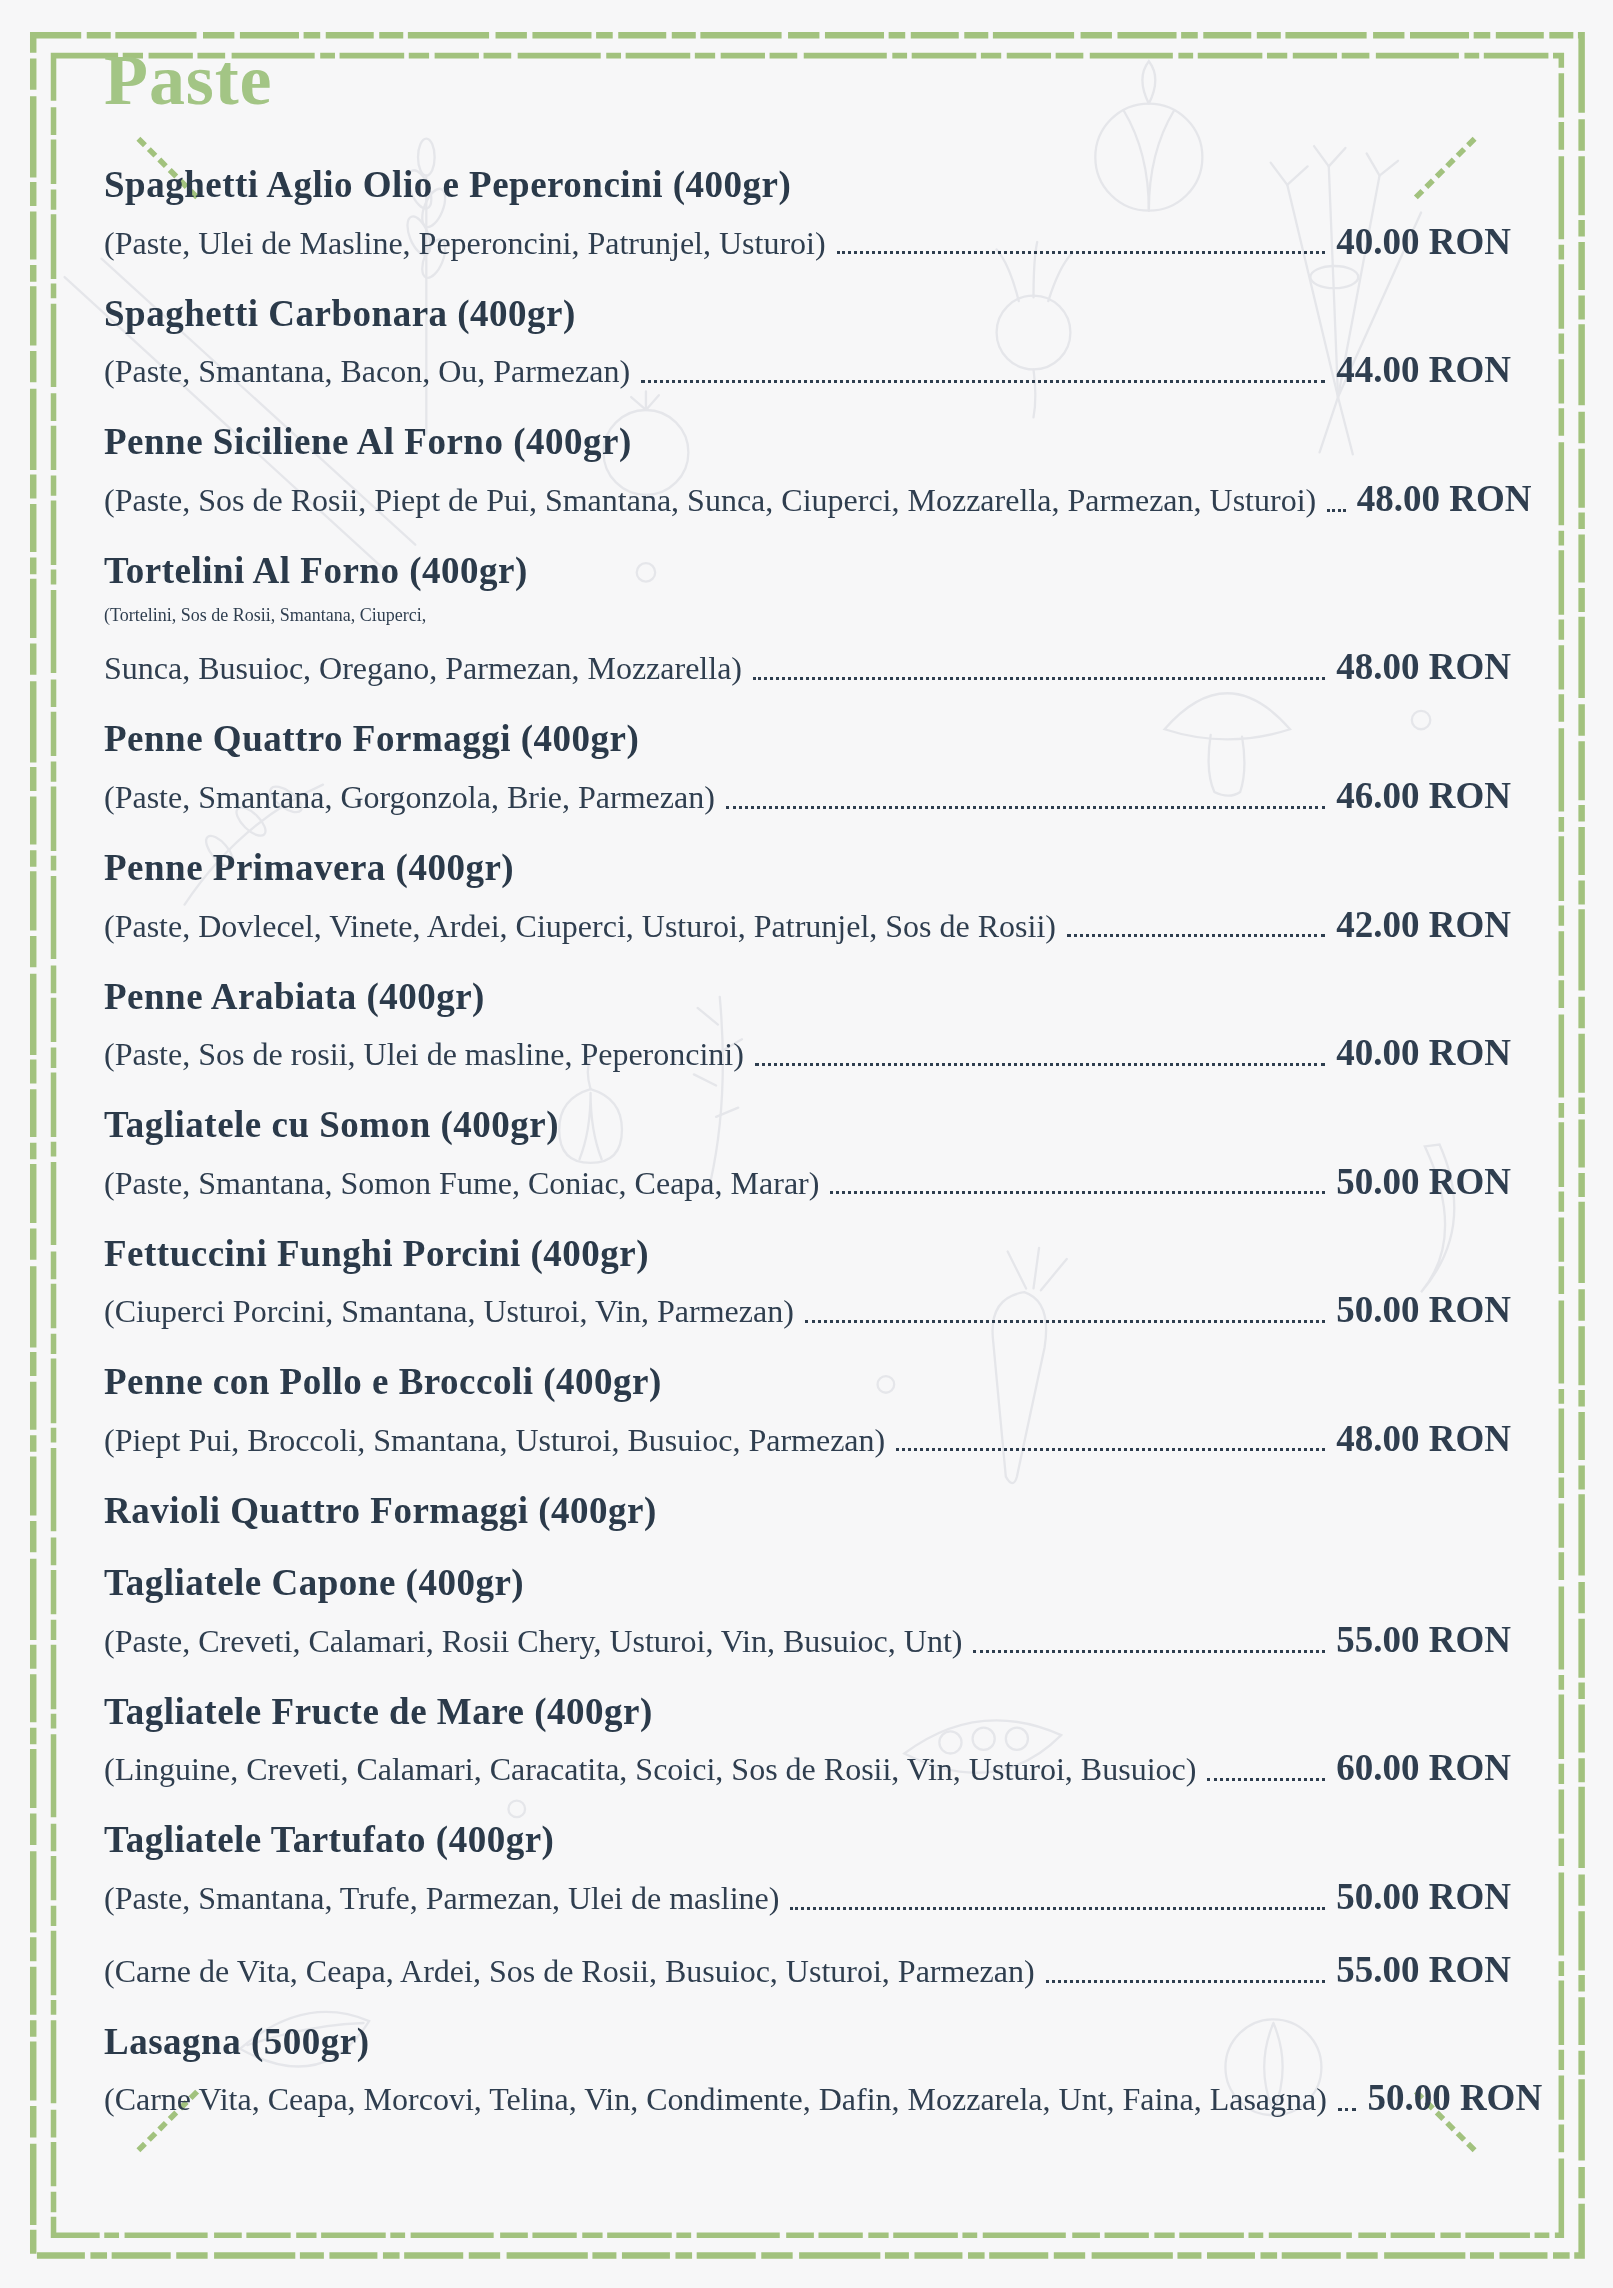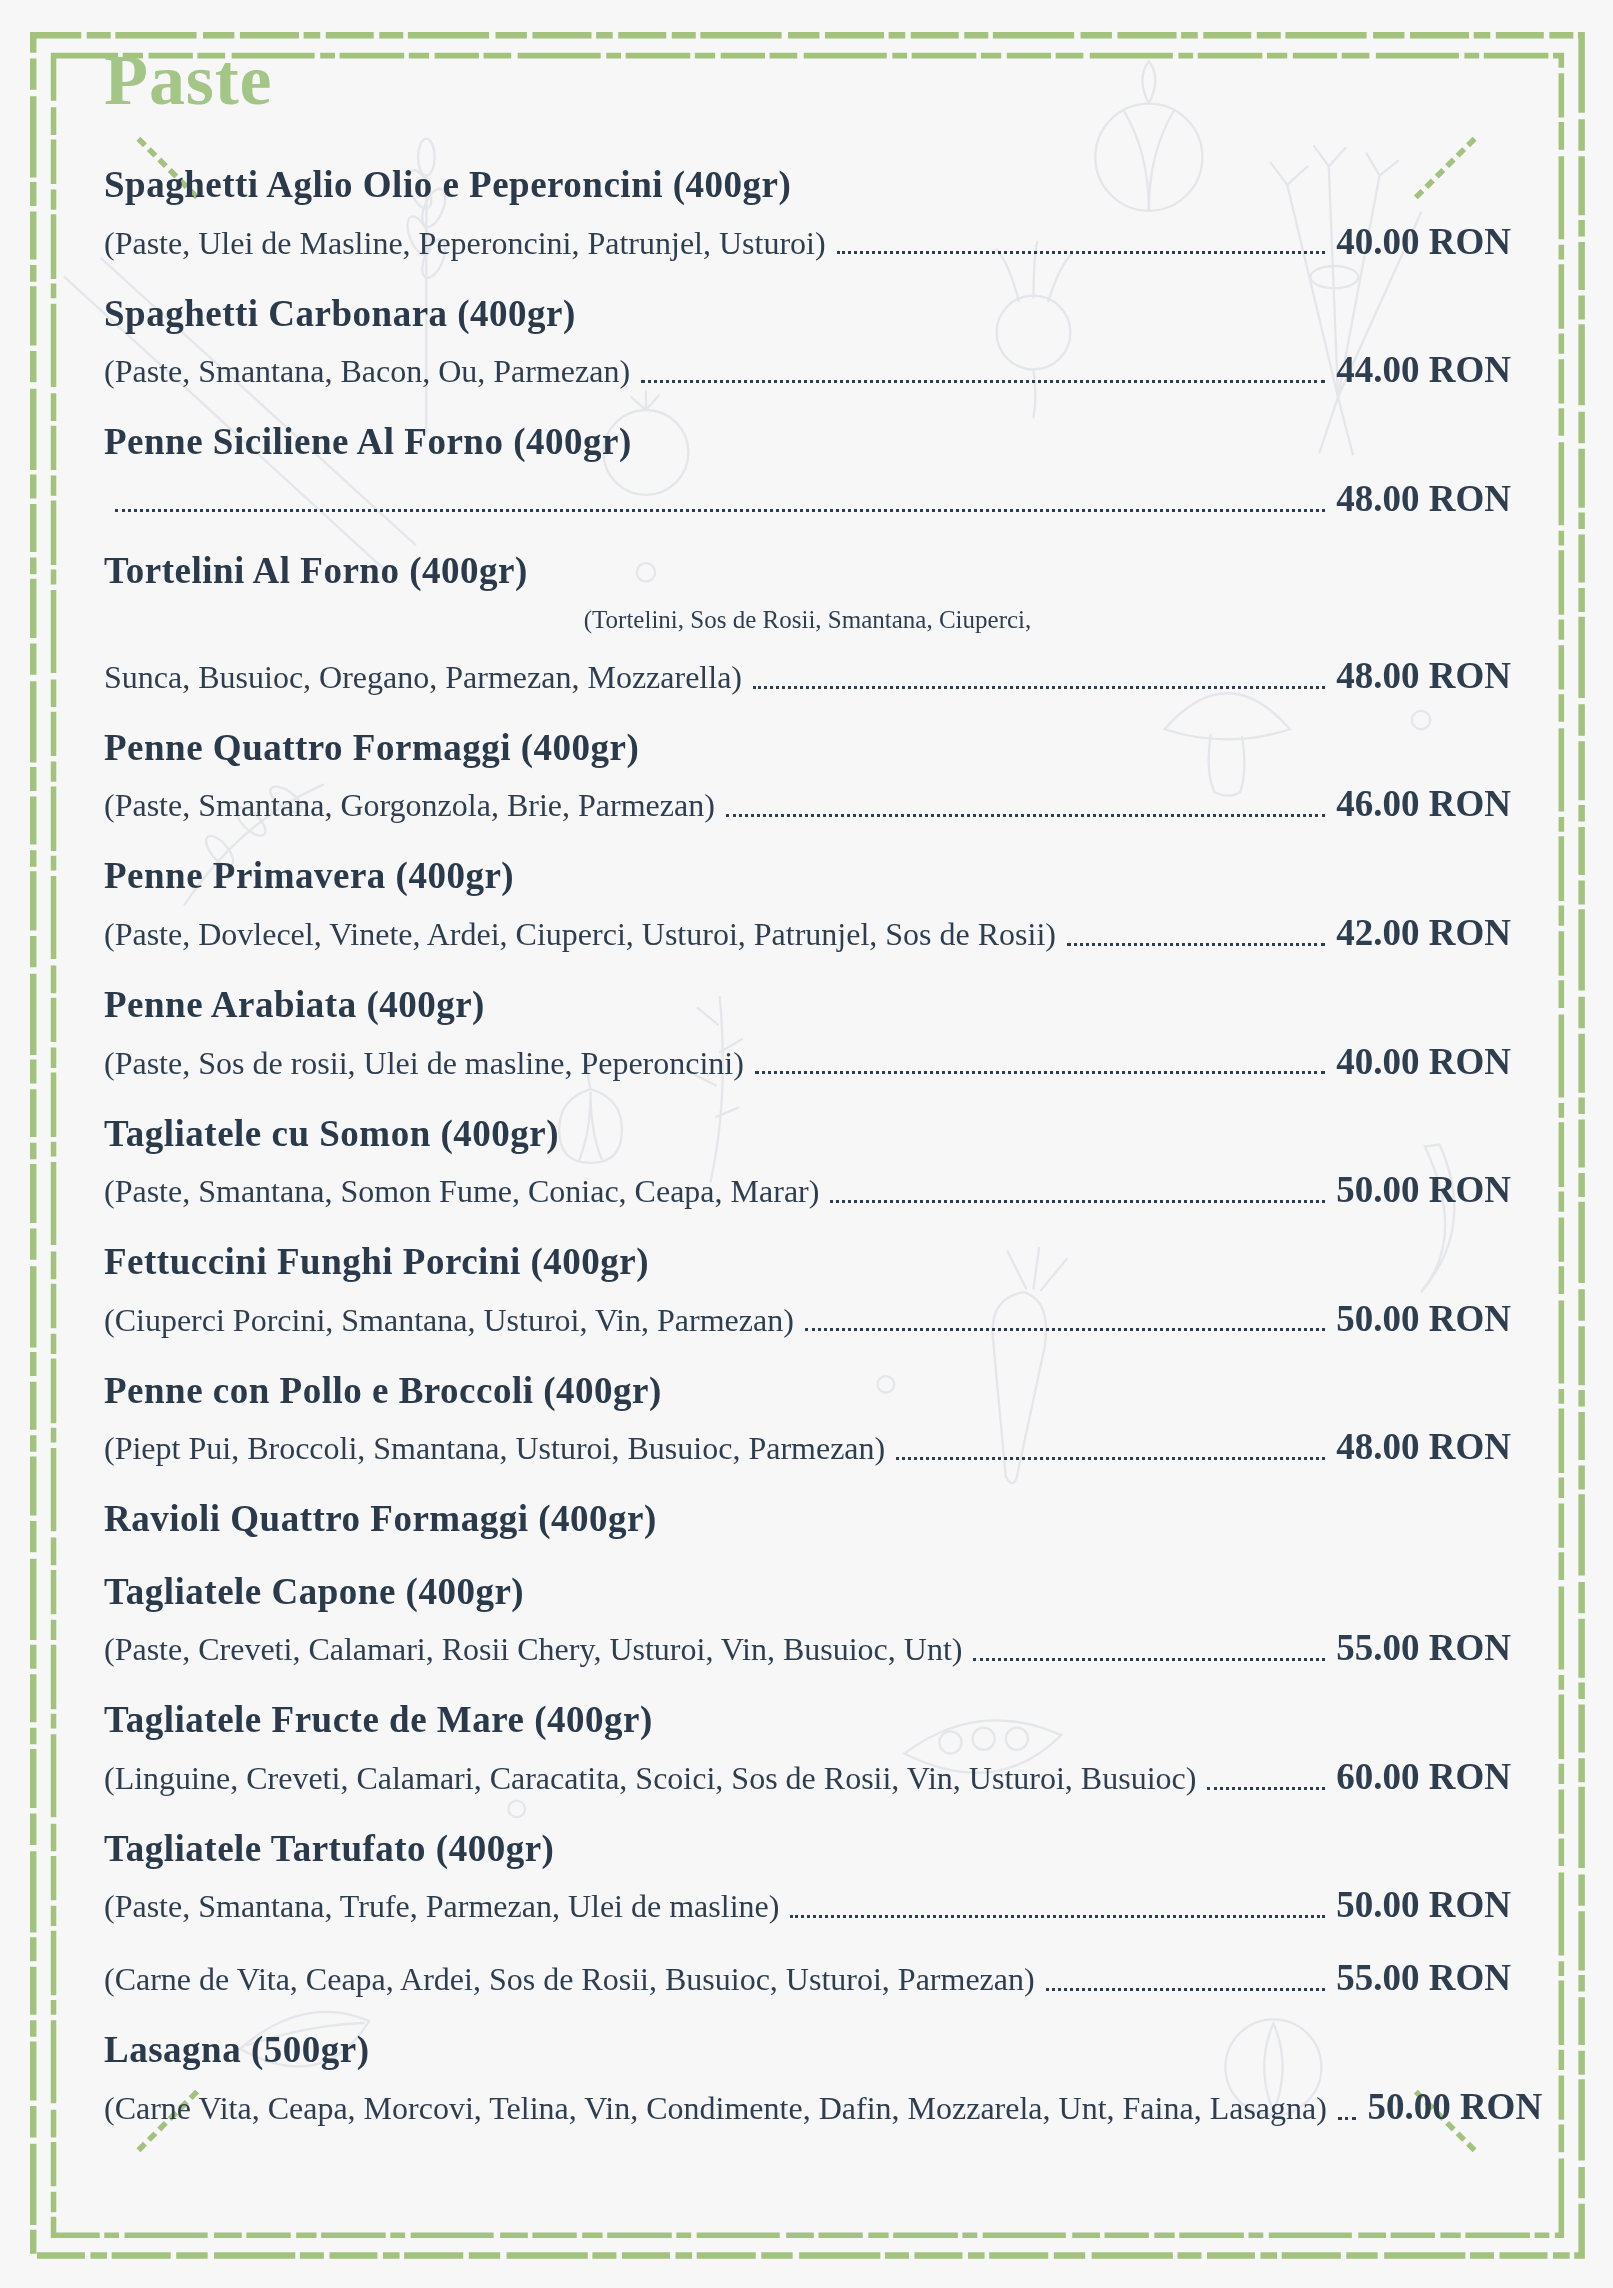--- a/index.html
+++ b/index.html
@@ -27,21 +27,21 @@
   .title{
     color:var(--title-green);
     font-size:72px;line-height:1.1;font-weight:bold;
     margin:0 0 44px 0;letter-spacing:0.9px;
   }
   .item{margin-bottom:30px;}
   .item-name{
     font-size:37px;line-height:1.15;font-weight:bold;
     margin:0 0 13px 0;letter-spacing:0.5px;color:#2b3a4a;
   }
-  .pre-line{font-size:25px;line-height:1.2;margin:0 0 18.5px 0;text-align:center;}
+  .pre-line{font-size:18px;line-height:1.2;margin:0 0 18.5px 0;}
   .item-line{display:flex;align-items:baseline;}
   .ingredients{font-size:32px;white-space:nowrap;flex:0 0 auto;}
   .dots{
     flex:1 1 auto;min-width:18.5px;
     border-bottom:3.7px dotted var(--text);
     margin:0 11px 8.3px 11px;
     align-self:flex-end;
   }
   .price{font-size:37px;font-weight:bold;white-space:nowrap;flex:0 0 auto;}
 </style>
@@ -173,20 +173,21 @@
     <h3 class="item-name">Spaghetti Carbonara (400gr)</h3>
     <div class="item-line">
       <span class="ingredients">(Paste, Smantana, Bacon, Ou, Parmezan)</span>
       <span class="dots"></span>
       <span class="price">44.00 RON</span>
     </div>
   </div>
         <div class="item">
     <h3 class="item-name">Penne Siciliene Al Forno (400gr)</h3>
     <div class="item-line">
+      <span class="ingredients">(Paste, Sos de Rosii, Piept de Pui, Smantana, Sunca, Ciuperci, Mozzarella, Parmezan, Usturoi)</span>
       <span class="dots"></span>
       <span class="price">48.00 RON</span>
     </div>
   </div>
         <div class="item">
     <h3 class="item-name">Tortelini Al Forno (400gr)</h3>
     <div class="pre-line">(Tortelini, Sos de Rosii, Smantana, Ciuperci,</div>
           <div class="item-line">
       <span class="ingredients">Sunca, Busuioc, Oregano, Parmezan, Mozzarella)</span>
       <span class="dots"></span>

